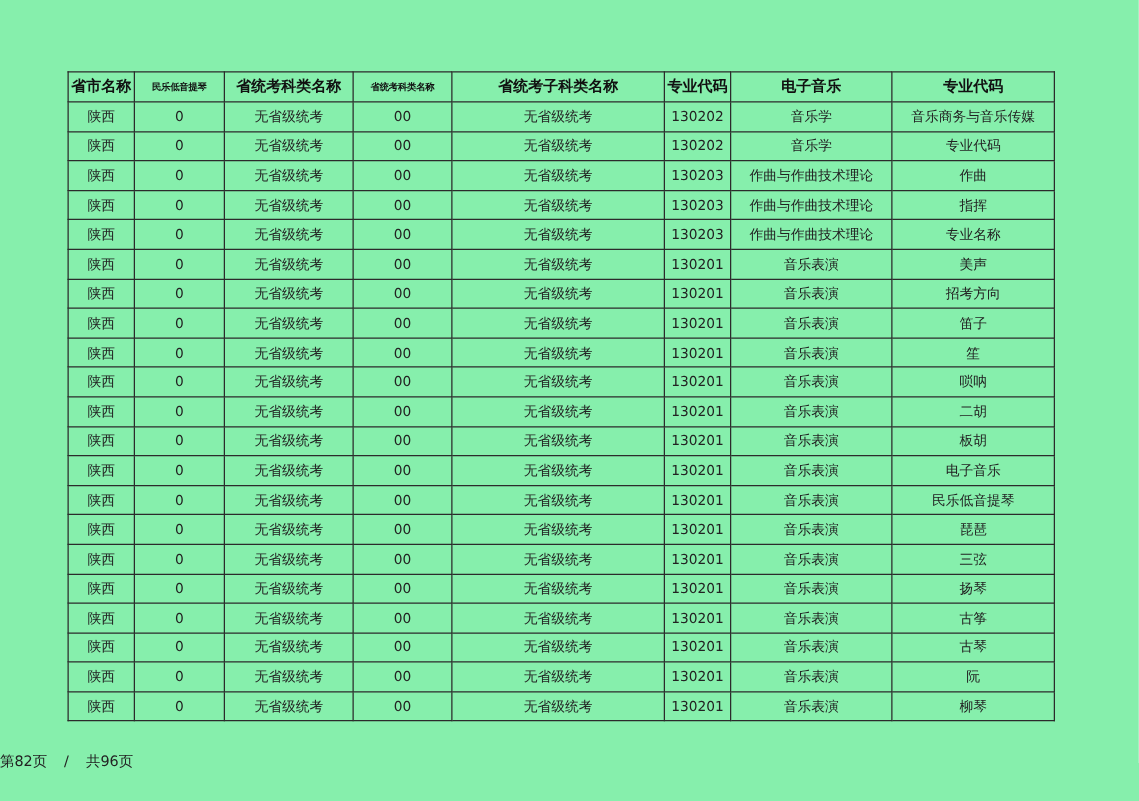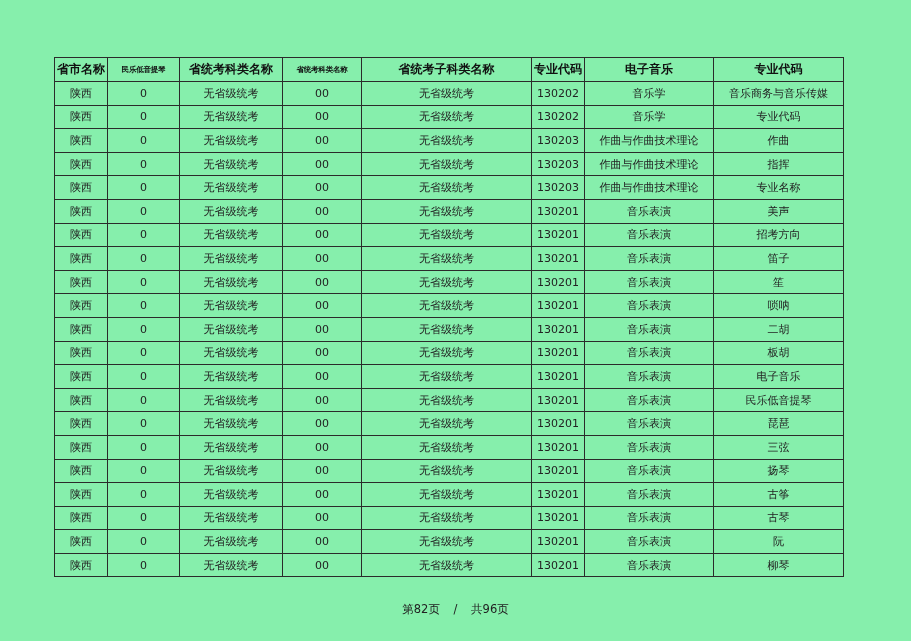--- a/index.html
+++ b/index.html
@@ -58,21 +58,20 @@
   .c4 { width: 79px; }
   .c5 { width: 170px; }
   .c6 { width: 53px; }
   .c7 { width: 129px; }
   .c8 { width: 130px; }
   .footer {
     position: absolute;
     left: 0;
     top: 602px;
     width: 911px;
-    text-align: center;
     font-size: 11.5px;
     color: #222;
   }
   .footer .sep { margin: 0 10px; }
 </style>
 </head>
 <body>
 
 <div class="page">
   <table class="grid">

